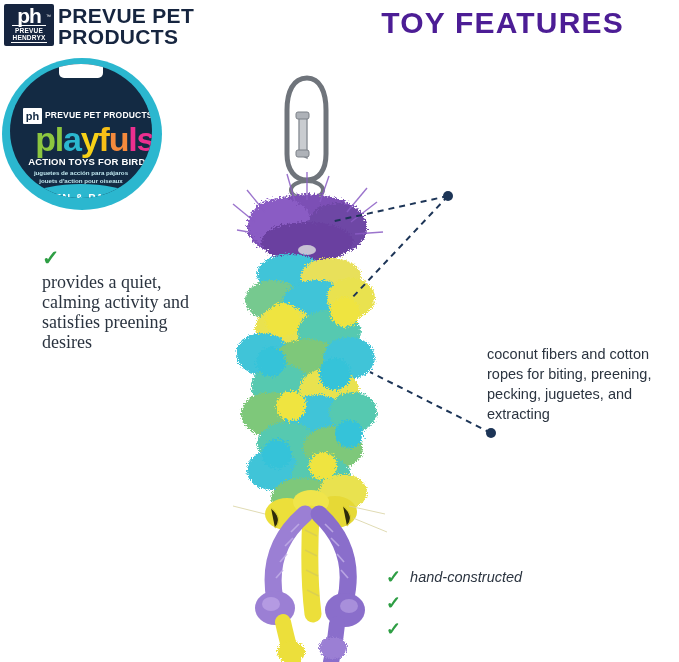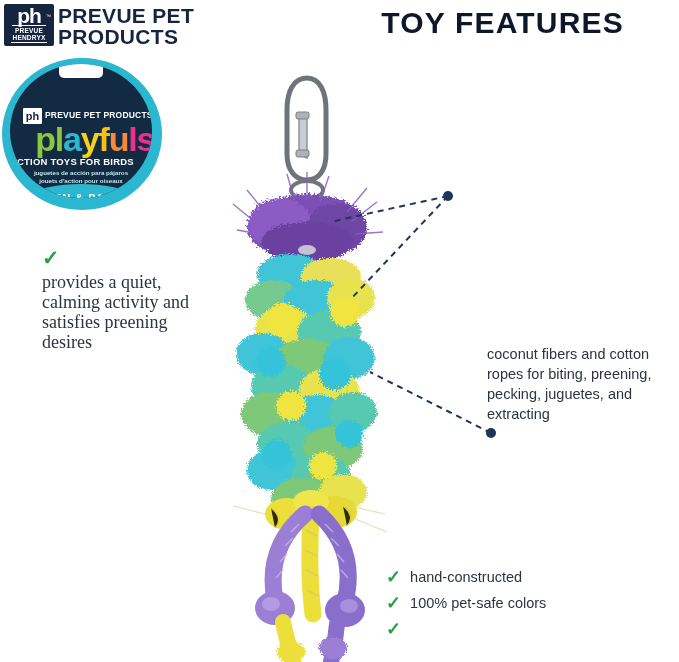--- a/index.html
+++ b/index.html
@@ -74,21 +74,21 @@
   }
   .badge-playfuls {
     position:absolute; left:9px; top:55px; width:100%;
     font-size:34px; font-weight:bold; line-height:36px;
     letter-spacing:-1.2px; white-space:nowrap;text-align:right;
   }
   .badge-playfuls span { display:inline; }
   .badge-tm2 { font-size:8px; vertical-align:super; color:#ffffff; }
   .badge-tagline {
     position:absolute; left:0; top:92px; width:100%;
-    text-align:left; color:#ffffff;
+    text-align:right; color:#ffffff;
     font-weight:bold; font-size:9.5px; letter-spacing:.2px;
   }
   .badge-alt {
     position:absolute; left:0; top:105px; width:100%;
     text-align:center; color:#bfe6ee; font-size:6.2px; line-height:8px;
     font-weight:bold;
   }
   .badge-band {
     position:absolute; left:-10%; top:120px; width:120%; height:60px;
     background:#2bb7cf; border-radius:50% 50% 0 0 / 70% 70% 0 0;
@@ -109,21 +109,21 @@
     color:#2e9e44; font-size:21px; font-weight:bold; line-height:20px;
     display:inline-block;
   }
   #callout-preening { left:42px; top:248px; width:178px; }
   #callout-preening .check-mark { display:block; margin-bottom:4px; }
   #callout-preening .callout-text { font-size:18px; line-height:20px;font-family:Liberation Serif, serif; }
 
   .check-list { position:absolute; left:386px; top:568px; width:290px; }
   .check-row { display:flex; align-items:flex-start; gap:9px; margin-bottom:7px; }
   .check-row .check-mark { font-size:18px; line-height:19px; }
-  .check-row .check-label { font-size:14.5px; line-height:19px; }
+  .check-row .check-label { font-size:14.5px; line-height:19px;font-style:italic; }
 
   
   .leaders { position:absolute; left:0; top:0; width:679px; height:662px; pointer-events:none; }
 
   
   .product { position:absolute; left:225px; top:62px; width:180px; height:600px; }
   .prod-svg { position:absolute; left:0; top:0; }
 </style>
 </head>
 <body>
@@ -136,21 +136,21 @@
       <div class="brand-tm">™</div>
       <div class="brand-rule"></div>
       <div class="brand-sub">PREVUE</div>
       <div class="brand-sub">HENDRYX</div>
       <div class="brand-underline"></div>
     </div>
   </div>
 
   <div class="brand-text" style="color: rgb(22, 37, 63);">PREVUE PET PRODUCTS</div>
 
-  <div class="page-title" style="color: #0f172a;">TOY FEATURES</div>
+  <div class="page-title" style="color: #4c1d95;">TOY FEATURES</div>
 
   <div class="badge-wrap">
     <div class="badge-ring" style="background: rgb(43, 183, 207);"></div>
     <div class="badge-face" style="background: rgb(19, 42, 67);">
       <div class="badge-tab"></div>
 
       <div class="badge-ph">ph</div>
       <div class="badge-brandline">PREVUE PET PRODUCTS</div>
 
       <div class="badge-playfuls">
@@ -329,20 +329,19 @@
     <div class="callout-text">provides a quiet, calming activity and satisfies preening desires</div>
   </div>
 
   <div class="check-list">
     <div class="check-row">
       <span class="check-mark" style="color: rgb(46, 158, 68);">✓</span>
       <span class="check-label">hand-constructed</span>
     </div>
     <div class="check-row">
       <span class="check-mark" style="color: rgb(46, 158, 68);">✓</span>
-      <span class="check-label">100% pet-safe colors</span>
     </div>
     <div class="check-row">
       <span class="check-mark" style="color: rgb(46, 158, 68);">✓</span>
     </div>
   </div>
 
 </div>
 
 </body></html>

